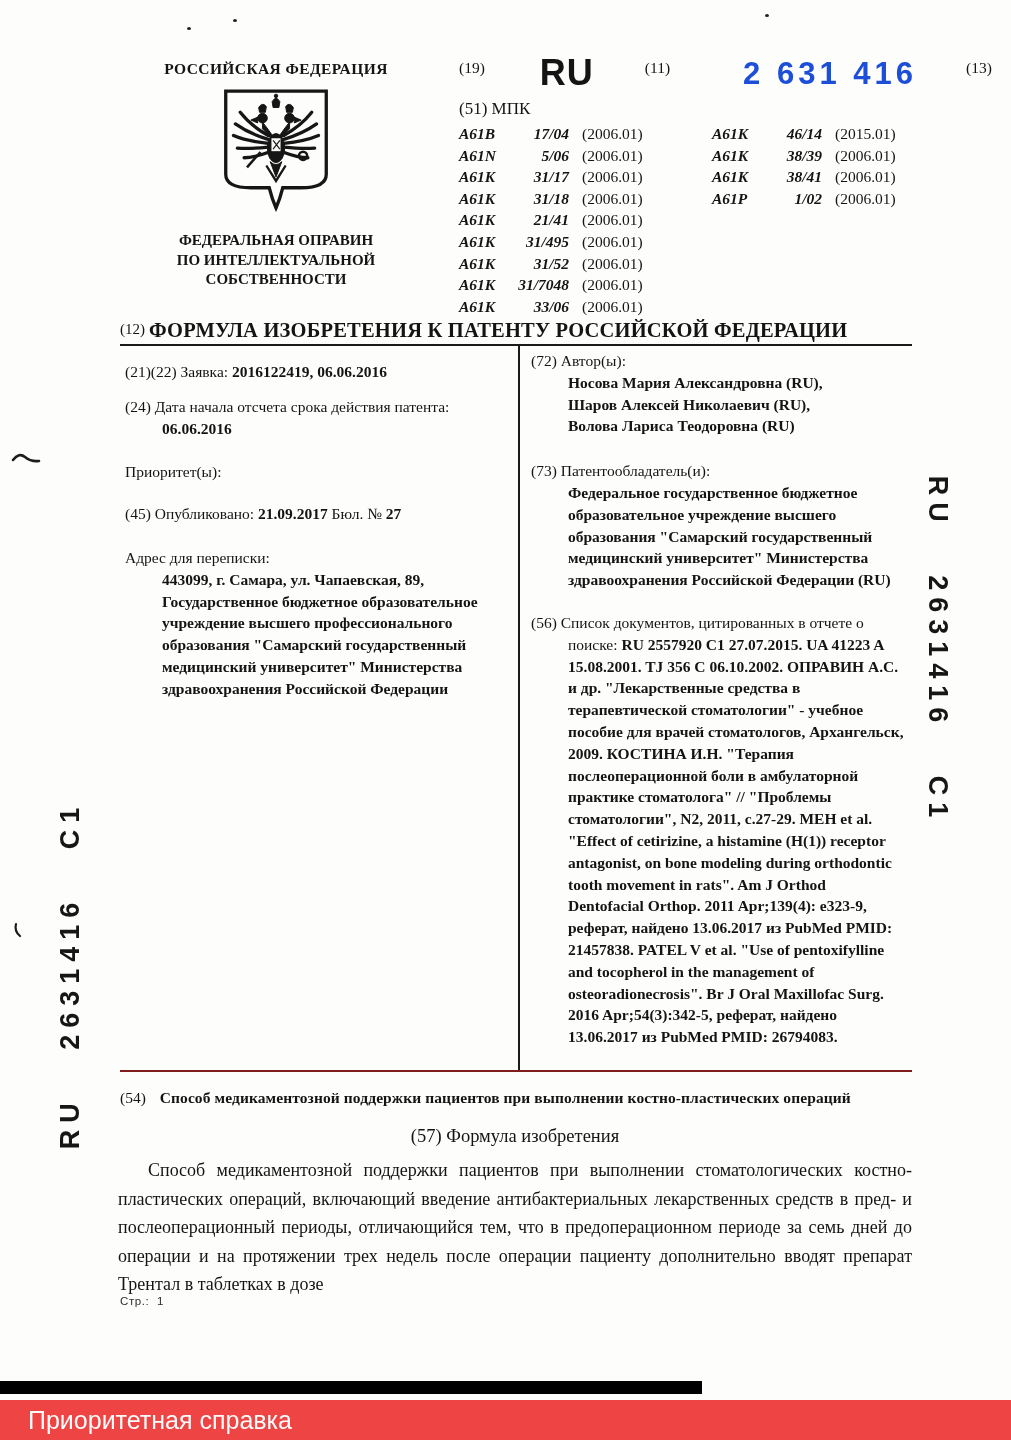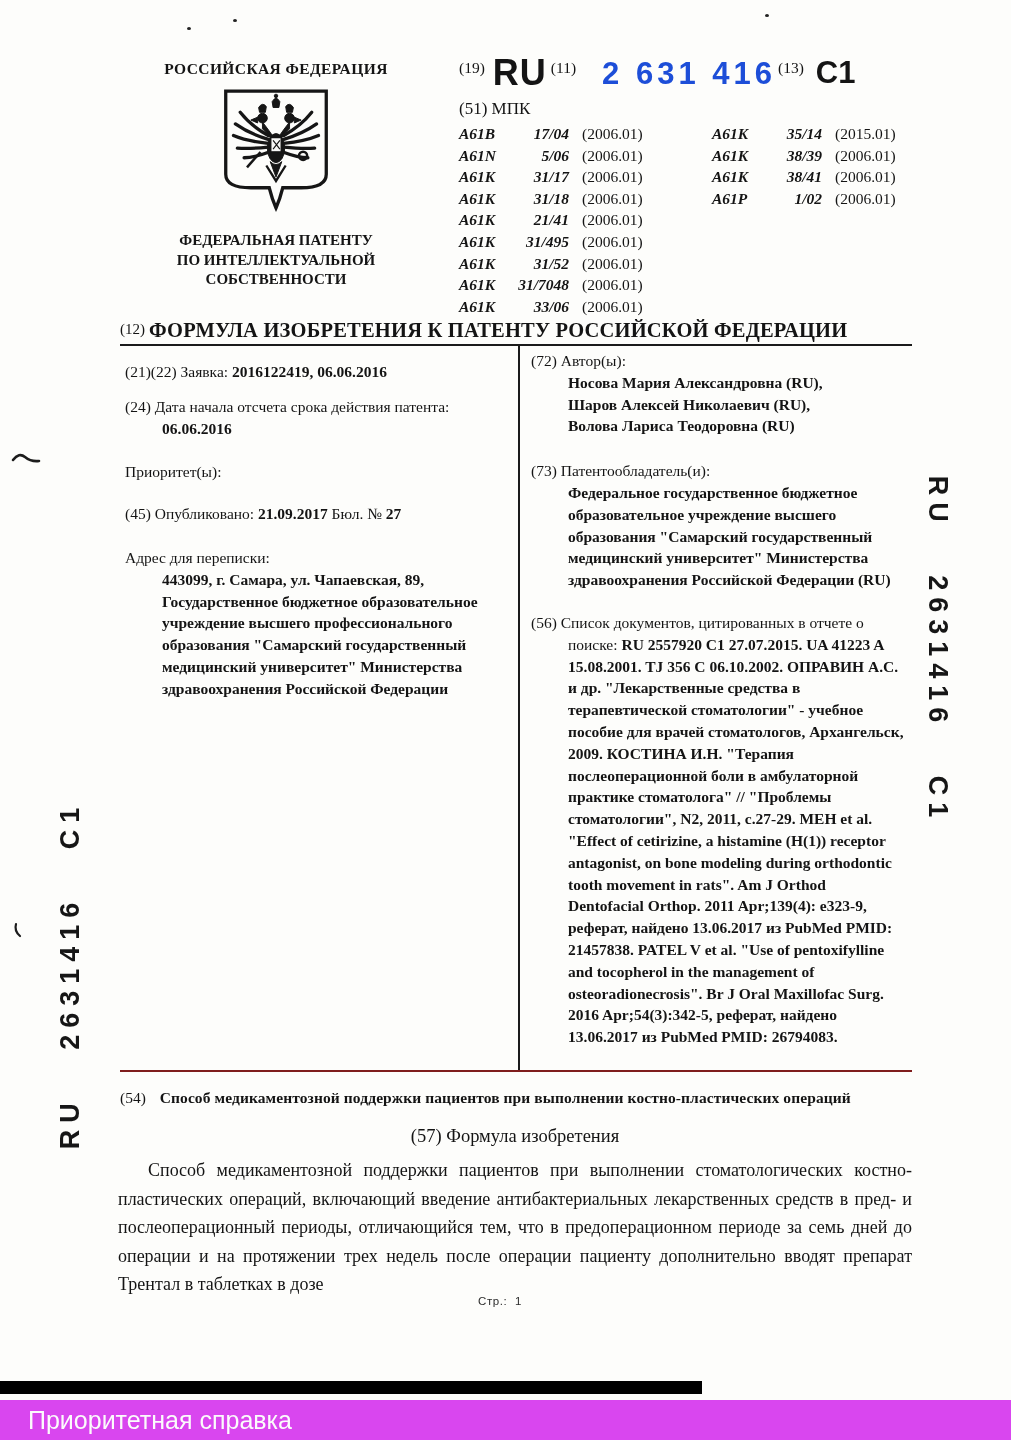--- a/index.html
+++ b/index.html
@@ -18,21 +18,21 @@
   .v-right { top:650px; left:937px; transform:translate(-50%,-50%) rotate(90deg); }
 
   
   .header-left { position:absolute; left:126px; top:60px; width:300px; text-align:center; }
   .country { font-weight:bold; font-size:15.5px; letter-spacing:.4px; }
   .coat-wrap { margin-top:9px; }
   .agency { margin-top:12px; font-weight:bold; font-size:15px; line-height:19.5px; }
 
   
   .header-right { position:absolute; left:459px; top:56px; width:452px; }
-  .numline { display:flex; align-items:flex-start; white-space:nowrap; }
+  .numline { display:flex; align-items:flex-start; white-space:nowrap;gap:47px; }
   .supcode { font-size:15.5px; padding-top:3px; }
   .ru-big  { font-family:"Liberation Sans","DejaVu Sans",sans-serif; font-weight:bold; font-size:36px; line-height:34px; margin:0 4px 0 8px; letter-spacing:1px; }
   .docnum  { font-family:"Liberation Sans","DejaVu Sans",sans-serif; font-weight:bold; font-size:31px; line-height:34px; color:#1d4ed8; letter-spacing:4px; margin:1px 2px 0 26px; }
   .kind    { font-family:"Liberation Sans","DejaVu Sans",sans-serif; font-weight:bold; font-size:31px; line-height:34px; margin-left:12px; }
   .ipc-label { margin-top:8px; font-size:17px; }
   .ipc-wrap { display:flex; margin-top:4px; }
   .ipc-col-first { width:253px; }
   .ipc-row { display:flex; font-size:15.5px; line-height:21.6px; }
   .ipc-cls { font-style:italic; font-weight:bold; width:50px; }
   .ipc-sub { font-style:italic; font-weight:bold; width:60px; text-align:right; }
@@ -57,26 +57,26 @@
 
   
   .line54 { position:absolute; left:120px; top:1089px; width:792px; font-size:15.5px; }
   .line54 .t { font-weight:bold; margin-left:10px; letter-spacing:.1px; }
 
   
   .f-head { position:absolute; left:120px; top:1126px; width:790px; text-align:center; font-size:18.5px; }
   .claim  { position:absolute; left:118px; top:1156px; width:794px; font-size:18px;
             line-height:28.6px; text-align:justify; text-indent:30px; }
 
-  .pageno { position:absolute; left:120px; top:1295px; width:760px; text-align:center;
+  .pageno { position:absolute; left:120px; top:1295px; width:760px; 
             font-family:"Liberation Sans","DejaVu Sans",sans-serif; font-size:11.5px;
             color:#2c2c2c; letter-spacing:.6px; white-space:pre; }
 
   .strip  { position:absolute; left:0; top:1381px; width:702px; height:13px; background:#000; }
-  .banner { position:absolute; left:0; top:1400px; width:1011px; height:40px; background:#d946ef;
+  .banner { position:absolute; left:0; top:1400px; width:1011px; height:40px; background:#ef4444;
             color:#fbfbfb; font-family:"Liberation Sans","DejaVu Sans",sans-serif; font-size:25px;
             display:flex; align-items:center; padding-left:28px; box-sizing:border-box; }
 
   .dot { position:absolute; width:4px; height:3px; background:#222; border-radius:50%; }
   .mark-svg { position:absolute; }
 </style>
 </head>
 <body>
 
 <div class="page">
@@ -125,21 +125,21 @@
             <path d="M67,67 Q83,73 93,73"></path>
           </g>
           <path d="M54,77 L60,93 L66,77 Q60,83 54,77"></path>
           <path d="M50,81 L60,97 L70,81" fill="none" stroke-width="2.4"></path>
           <path d="M44,67 L30,83" stroke-width="2.6" fill="none"></path>
           <circle cx="88" cy="71" r="4.2" fill="none" stroke-width="2.6"></circle>
         </g>
       </svg>
     </div>
     <div class="agency">
-      <div>ФЕДЕРАЛЬНАЯ ПАТЕНТУ</div>
+      <div>ФЕДЕРАЛЬНАЯ ОПРАВИН</div>
       <div>ПО ИНТЕЛЛЕКТУАЛЬНОЙ СОБСТВЕННОСТИ</div>
     </div>
   </div>
 
   <div class="header-right">
     <div class="numline">
       <span class="supcode">(19)</span>
       <span class="ru-big">RU</span>
       <span class="supcode">(11)</span>
       <span class="docnum">2 631 416</span>
@@ -191,21 +191,21 @@
           </div>
         <div class="ipc-row">
             <span class="ipc-cls">A61K</span>
             <span class="ipc-sub">33/06</span>
             <span class="ipc-ver">(2006.01)</span>
           </div>
       </div>
       <div>
         <div class="ipc-row">
             <span class="ipc-cls">A61K</span>
-            <span class="ipc-sub">35/14</span>
+            <span class="ipc-sub">46/14</span>
             <span class="ipc-ver">(2015.01)</span>
           </div>
         <div class="ipc-row">
             <span class="ipc-cls">A61K</span>
             <span class="ipc-sub">38/39</span>
             <span class="ipc-ver">(2006.01)</span>
           </div>
         <div class="ipc-row">
             <span class="ipc-cls">A61K</span>
             <span class="ipc-sub">38/41</span>

